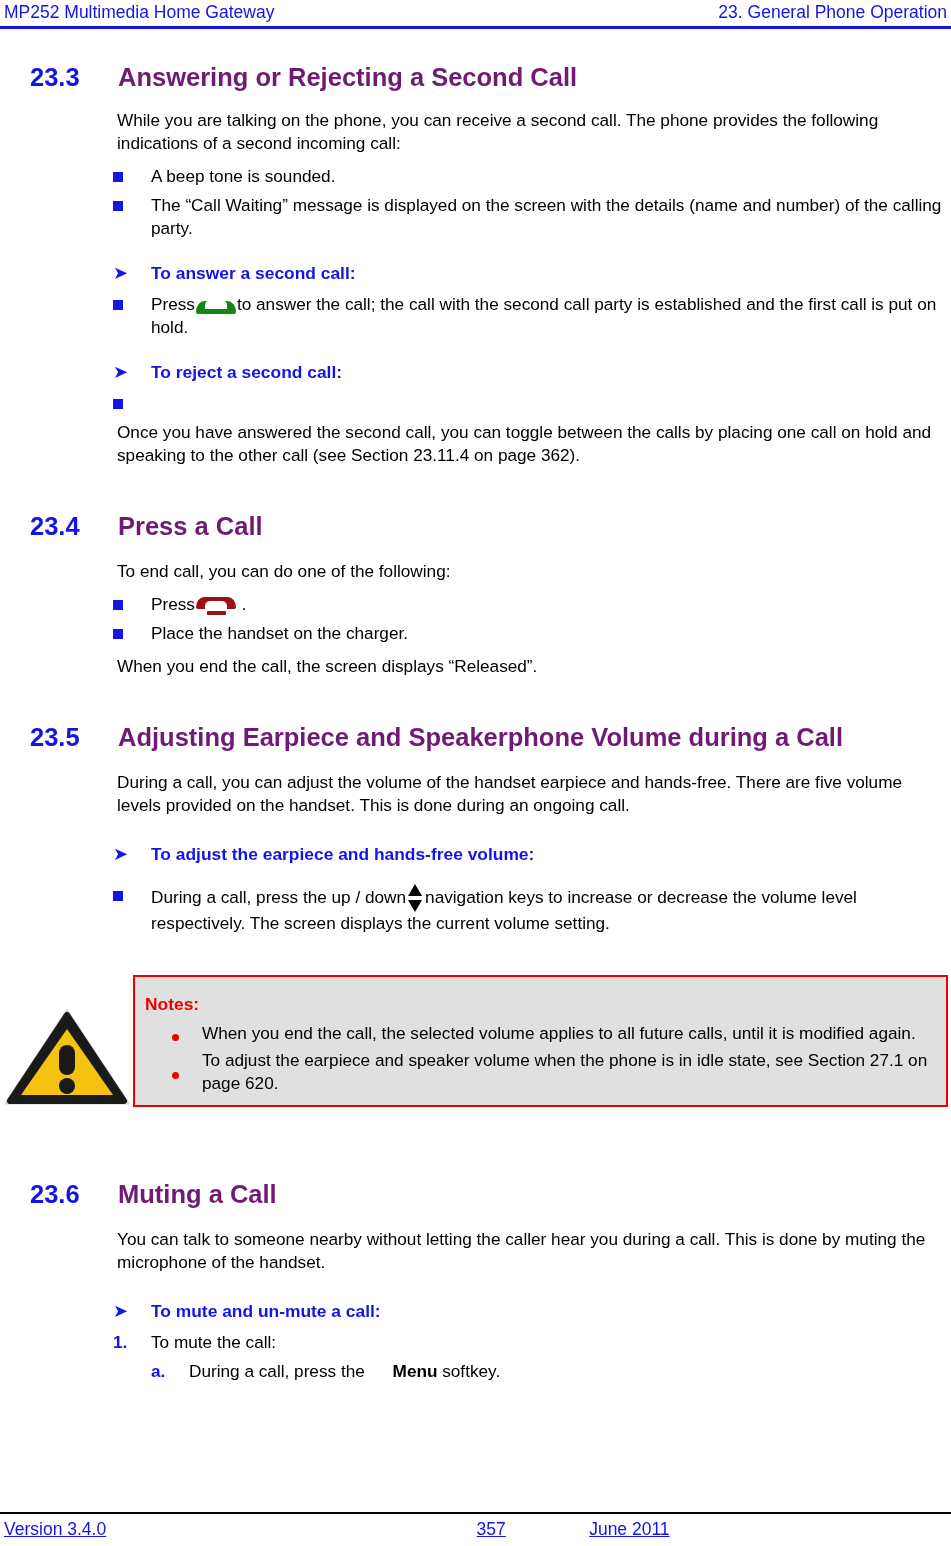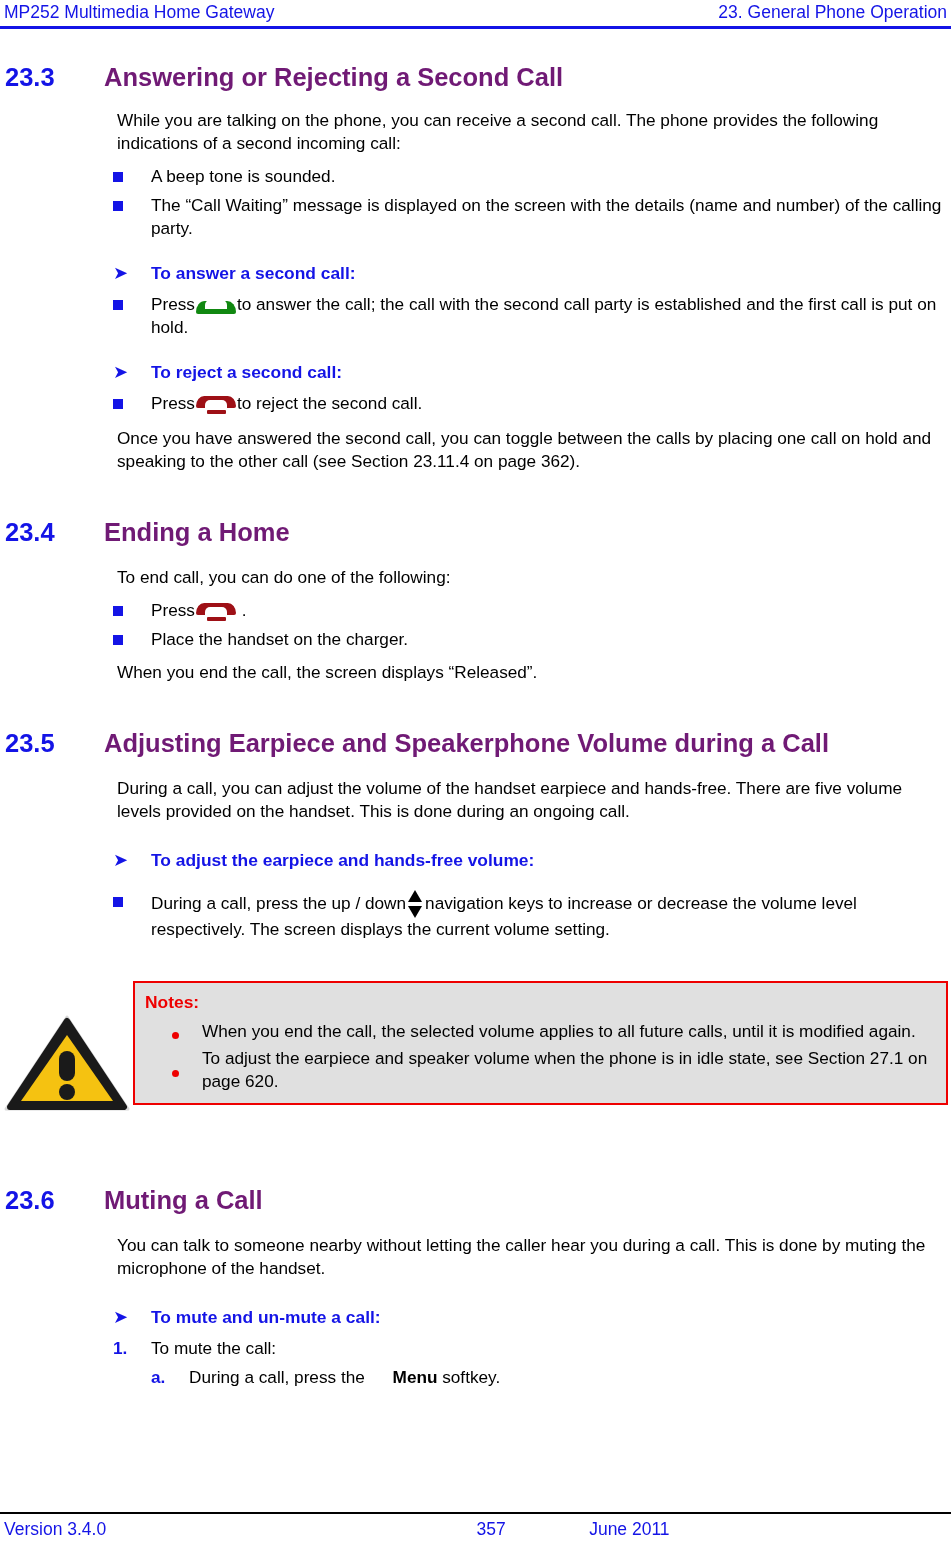--- a/index.html
+++ b/index.html
@@ -60,22 +60,23 @@
     margin: 0;
     padding: 0;
   }
   .section-num {
     color: #1414e6;
     font-size: 25.5px;
     font-weight: bold;
     line-height: 31px;
     width: 104px;
     flex: 0 0 104px;
-    padding-left: 5px;
-    box-sizing: border-box;
+    padding-left: 16px;
+    box-sizing: border-box;
+    margin-left: 14px;
   }
   .section-title {
     color: #701a75;
     font-size: 25.5px;
     font-weight: bold;
     line-height: 31px;
     flex: 1 1 auto;
     max-width: 790px;
   }
 
@@ -259,21 +260,21 @@
     border: 2px solid #ee0000;
     background: #e0e0e0;
     box-sizing: border-box;
     padding: 8px 10px 10px 10px;
   }
   .note-title {
     color: #ee0000;
     font-weight: bold;
     font-size: 17.4px;
     line-height: 23px;
-    margin: 0 0 6px 0;
+    margin: 8px 0 6px 0;
   }
   .note-item {
     display: flex;
     align-items: center;
     font-size: 17.2px;
     line-height: 23px;
     color: #000000;
   }
   .note-bullet {
     flex: 0 0 57px;
@@ -315,20 +316,21 @@
     left: 0;
     width: 757px;
     height: 28px;
     display: flex;
     align-items: flex-start;
     box-sizing: border-box;
     padding: 2px 4px 0 4px;
     color: #1414e6;
     font-size: 17.5px;
     line-height: 23px;
+    text-decoration: underline;
   }
   .ftr-left { flex: 0 0 33%; text-align: left; }
   .ftr-center { flex: 0 0 34%; text-align: right; }
   .ftr-right { flex: 0 0 33%; text-align: center; }
 
   .sp4  { height: 4px; }
   .sp6  { height: 6px; }
   .sp8  { height: 8px; }
   .sp12 { height: 12px; }
   .sp14 { height: 14px; }
@@ -399,33 +401,32 @@
     <span class="arrow-glyph">➤</span>
     <span>To reject a second call:</span>
   </div>
 
   <div class="sp8"></div>
 
   <div class="sq-item">
     <span class="sq-bullet">
         <i></i>
       </span>
-    <span class="sq-text"><span>Press</span><span class="icon-end"><span class="handset"></span><span class="notch"></span><span class="base"></span></span><span>to reject the second call.</span></span>
   </div>
 
   <div class="sp8"></div>
 
   <p class="para">Once you have answered the second call, you can toggle between the calls by placing one call on hold and speaking to the other call (see Section 23.11.4 on page 362).</p>
 
   <div class="sp26"></div>
   <div class="sp14"></div>
 
   <div class="section">
     <div class="section-num">23.4</div>
-    <div class="section-title">Ending a Home</div>
+    <div class="section-title">Press a Call</div>
   </div>
 
   <div class="sp14"></div>
 
   <p class="para">To end call, you can do one of the following:</p>
 
   <div class="sp6"></div>
 
   <div class="sq-item">
     <span class="sq-bullet">

